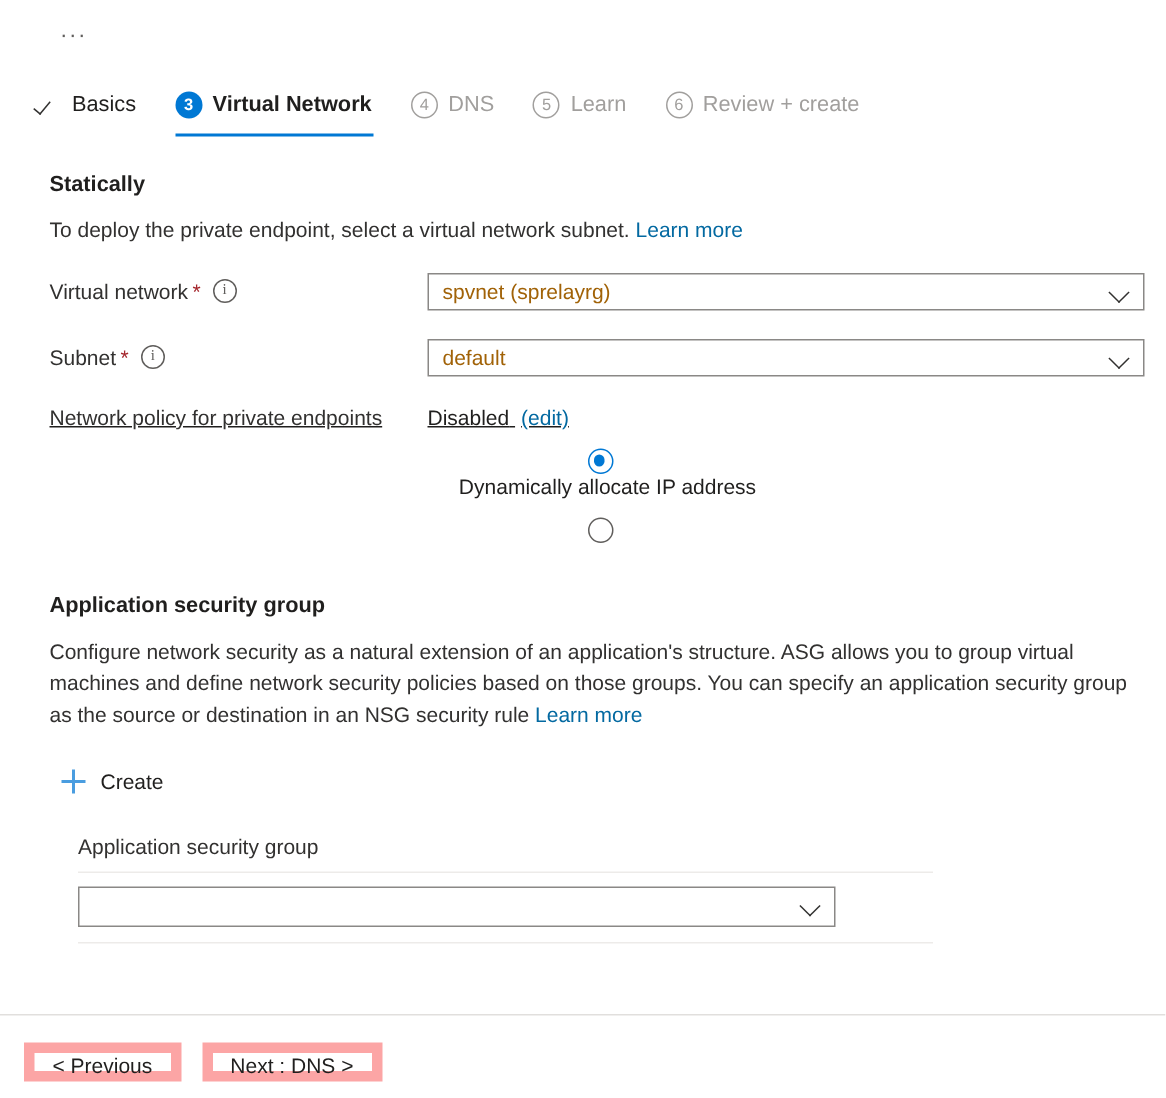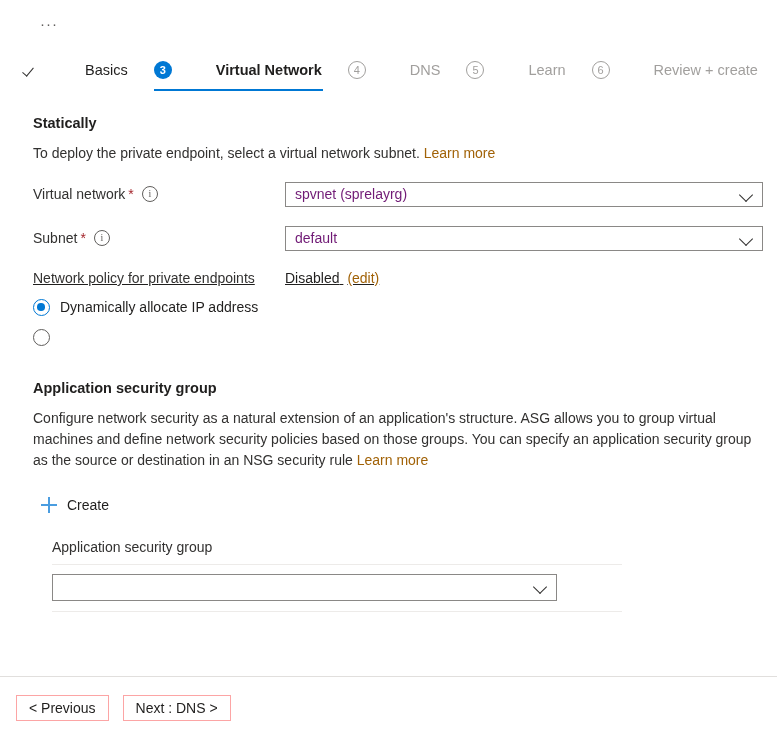--- a/index.html
+++ b/index.html
@@ -49,21 +49,20 @@
     height: 32px;
   }
   .tab {
     display: flex;
     align-items: center;
     height: 30px;
     margin-right: 26px;
     cursor: pointer;
     position: relative;
     padding-bottom: 2px;
-    gap: 37px;
   }
   .tab .tab-label {
     font-size: 14.5px;
     color: #201f1e;
     white-space: nowrap;
   }
   .tab.done .check {
     display: inline-block;
     width: 17px;
     height: 14px;
@@ -128,21 +127,21 @@
     margin-top: 28px;
   }
   .section-desc {
     font-size: 14px;
     color: #323130;
     margin-top: 12px;
     line-height: 20px;
     max-width: 735px;
   }
   a.link {
-    color: #a16207;
+    color: #0369a1;
     text-decoration: none;
     cursor: pointer;
   }
 
   
   .form-row {
     display: flex;
     align-items: center;
     margin-top: 18px;
     height: 26px;
@@ -179,21 +178,21 @@
     height: 25px;
     border: 1px solid #8a8886;
     background: #ffffff;
     box-sizing: border-box;
     display: flex;
     align-items: center;
     cursor: pointer;
   }
   .select .val {
     font-size: 14px;
-    color: #701a75;
+    color: #a16207;
     padding-left: 9px;
   }
   .select .chev {
     position: absolute;
     right: 11px;
     top: 7px;
     width: 9px;
     height: 9px;
     border-right: 1.3px solid #323130;
     border-bottom: 1.3px solid #323130;
@@ -215,23 +214,24 @@
 
   
   .sub-title {
     font-size: 14.5px;
     font-weight: bold;
     color: #201f1e;
     margin-top: 34px;
   }
   .radio-row {
     display: flex;
-    align-items: flex-start;
+    align-items: center;
     margin-top: 13px;
     cursor: pointer;
+    flex-direction: column;
   }
   .radio {
     width: 17px;
     height: 17px;
     border-radius: 50%;
     box-sizing: border-box;
     border: 1.5px solid #605e5c;
     margin-right: 10px;
     position: relative;
     flex: none;
@@ -323,21 +323,21 @@
   }
   .footer {
     position: absolute;
     top: 695px;
     left: 16px;
     display: flex;
   }
   .btn {
     height: 26px;
     min-width: 90px;
-    border: 1px solid #fca5a5;
+    border: 7px solid #fca5a5;
     background: #ffffff;
     font-size: 14px;
     color: #201f1e;
     font-family: "Liberation Sans", sans-serif;
     cursor: pointer;
     padding: 0 12px;
     margin-right: 14px;
     box-sizing: border-box;
   }
 </style>

